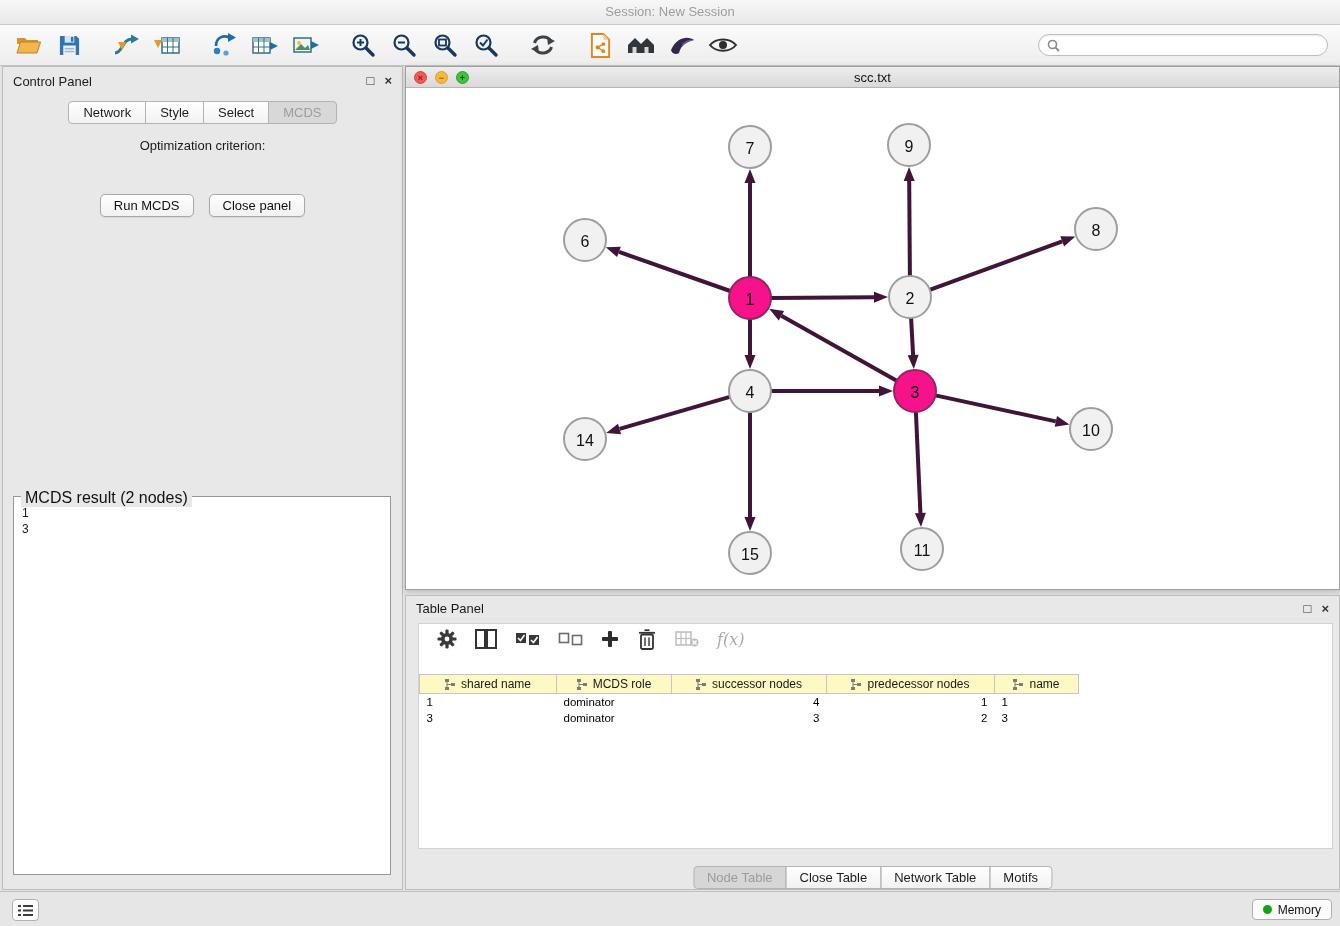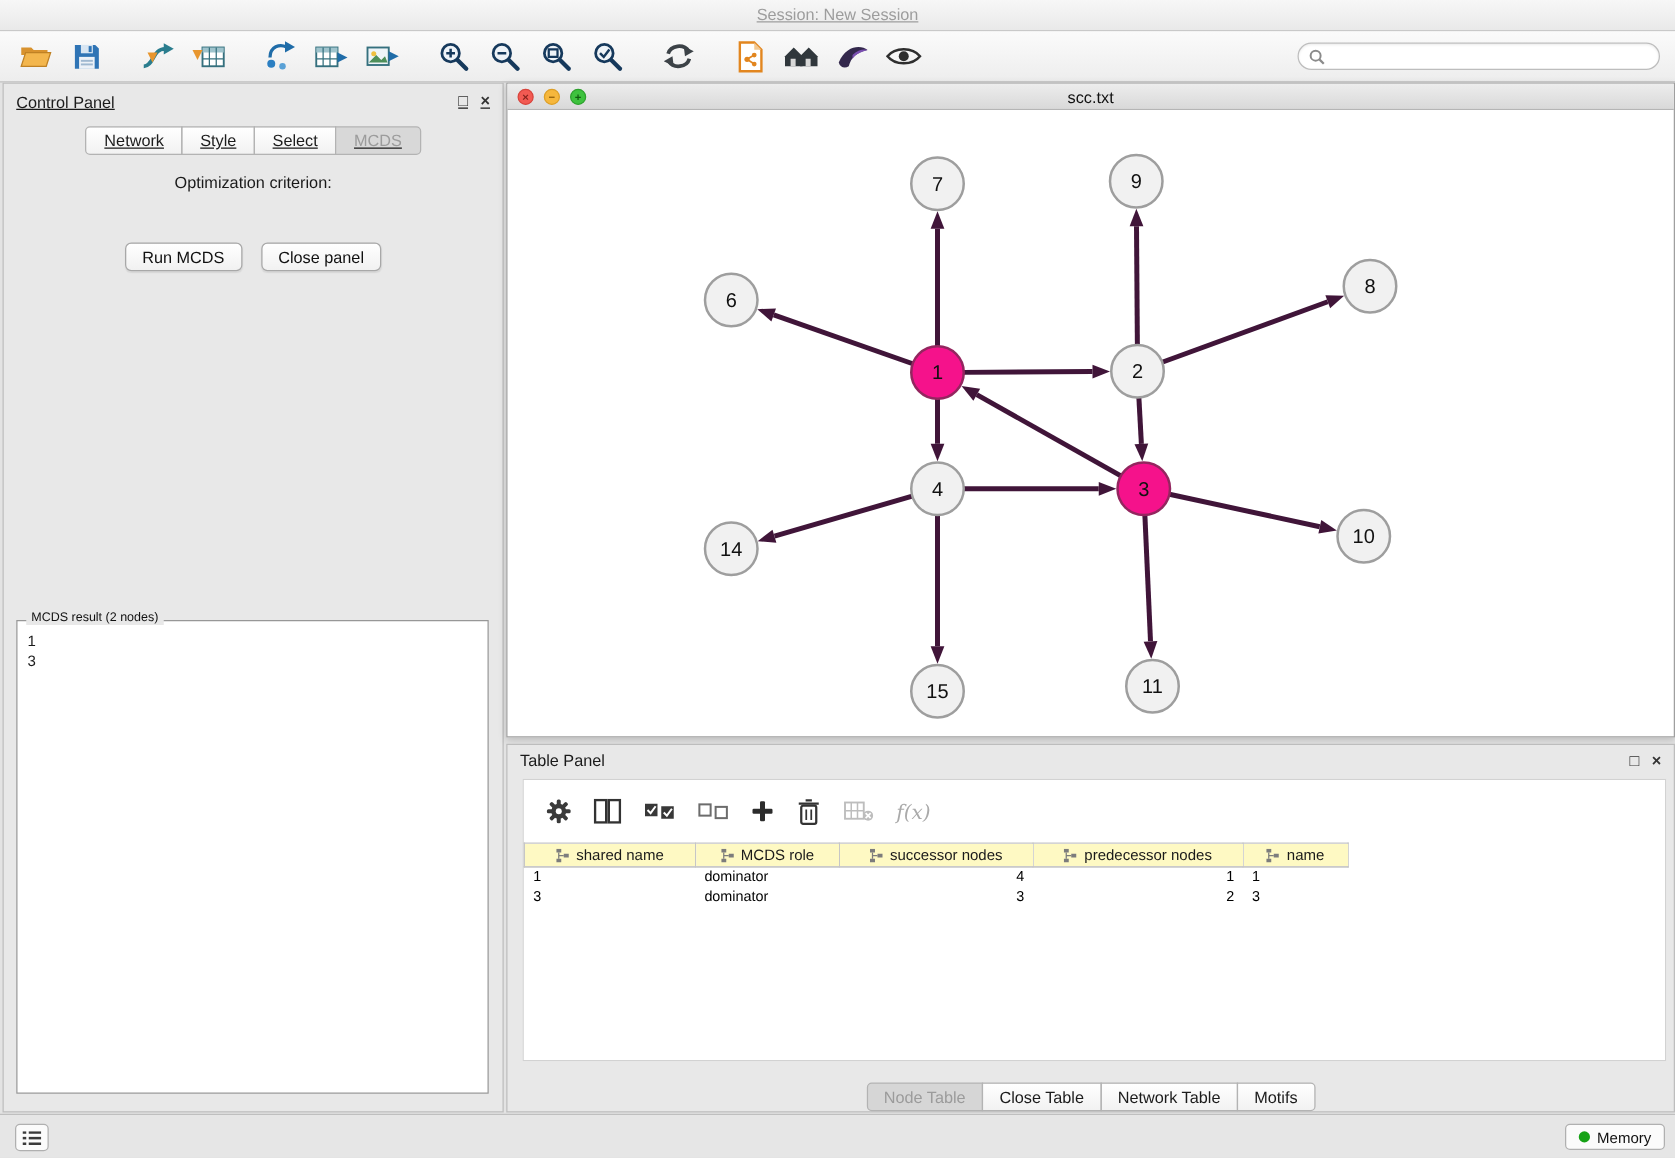--- a/index.html
+++ b/index.html
@@ -9,21 +9,21 @@
     background:#e3e3e3;
     position:relative;
     overflow:hidden;
     color:#1a1a1a;
   }
   
   .titlebar {
     position:absolute; left:0; top:0; width:1340px; height:25px;
     background:linear-gradient(#f7f7f7,#e9e9e9);
     border-bottom:1px solid #c9c9c9;
-    text-align:center; line-height:24px; font-size:13px; color:#9d9d9d;text-decoration:underline;
+    text-align:center; line-height:24px; font-size:13px; color:#9d9d9d;
   }
   
   .toolbar {
     position:absolute; left:0; top:25px; width:1340px; height:41px;
     background:linear-gradient(#fbfbfb,#ededed);
     border-bottom:1px solid #c2c2c2;
     display:flex; align-items:center; padding:0 10px; column-gap:5px;
   }
   .tool-btn {
     width:36px; height:32px; border:none; background:transparent;
@@ -37,21 +37,21 @@
     display:flex; align-items:center; padding:0 8px; gap:5px;
     box-shadow:inset 0 1px 2px rgba(0,0,0,.08);
   }
   .search-wrap input {
     border:none; outline:none; flex:1; font-size:12px; background:transparent;
     font-family:"Liberation Sans", sans-serif;
   }
   
   .control-panel {
     position:absolute; left:2px; top:66px; width:401px; height:824px;
-    background:#e8e8e8; border:1px solid #bdbdbd;text-decoration:underline;
+    background:#e8e8e8; border:1px solid #bdbdbd;
   }
   .panel-header {
     height:28px; display:flex; align-items:center; padding:0 10px;
     font-size:13px; color:#1c1c1c;
   }
   .win-controls { margin-left:auto; display:flex; gap:10px; }
   .win-controls span { font-size:13px; font-weight:bold; color:#333; line-height:14px; cursor:default; }
   .cp-tabs { display:flex; justify-content:center; margin-top:6px; }
   .cp-tab {
     border:1px solid #b3b3b3; margin-left:-1px;
@@ -77,21 +77,21 @@
     border:1px solid #a8a8a8; border-radius:5px;
     padding:3px 13px; font-size:13px; color:#111;
     box-shadow:0 1px 1px rgba(0,0,0,.08);
   }
   .result-box {
     position:absolute; left:10px; top:429px; width:378px; height:379px;
     border:1px solid #979797; background:#fff;
   }
   .result-box-label {
     position:absolute; top:-8px; left:7px; background:#e8e8e8;
-    padding:0 4px; font-size:10px; color:#111;
+    padding:0 4px; font-size:16px; color:#111;
   }
   .result-lines { padding:8px 0 0 8px; font-size:12px; line-height:16px; }
   
   .network-window {
     position:absolute; left:405px; top:66px; width:935px; height:524px;
     background:#fff; border:1px solid #9f9f9f;
     box-shadow:0 2px 6px rgba(0,0,0,.18);
   }
   .nw-titlebar {
     height:21px; background:linear-gradient(#ededed,#d9d9d9);
@@ -112,21 +112,21 @@
   
   .table-panel {
     position:absolute; left:405px; top:595px; width:935px; height:295px;
     background:#e8e8e8; border:1px solid #bdbdbd;
   }
   .tp-header { height:25px; display:flex; align-items:center; padding:0 10px; font-size:13px; }
   .tp-white {
     position:absolute; left:12px; top:27px; width:915px; height:226px;
     background:#fff; border:1px solid #d2d2d2;
   }
-  .tp-toolbar { height:50px; display:flex; align-items:center; gap:18px; padding:0 18px; }
+  .tp-toolbar { height:50px; display:flex; align-items:flex-start; gap:18px; padding:0 18px; }
   .tp-tool { border:none; background:transparent; display:flex; align-items:center; justify-content:center; height:30px; }
   .fx { font-family:"DejaVu Serif", serif; font-style:italic; font-size:16px; color:#aaaaaa; }
   table.data-table { border-collapse:collapse; width:100%; table-layout:fixed; }
   table.data-table th {
     border:1px solid #c6c6c6; background:#fef9c3; font-weight:normal;
     font-size:12px; height:19px; padding:0 4px; position:relative;
   }
   table.data-table th .th-inner { display:flex; align-items:center; justify-content:center; gap:5px; }
   table.data-table th.filler, table.data-table td.filler { border:none; background:transparent; }
   table.data-table td { font-size:11.5px; height:16px; padding:0 7px; color:#000; }

